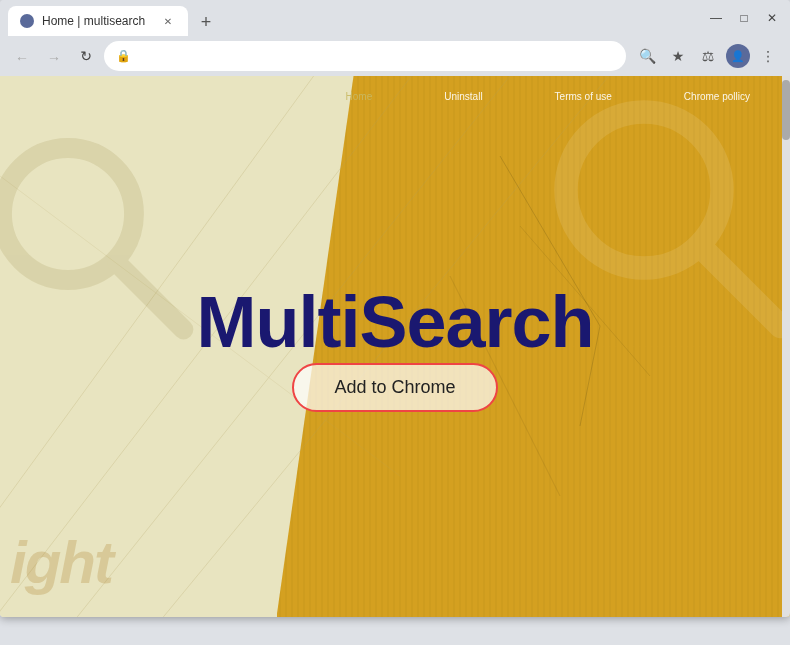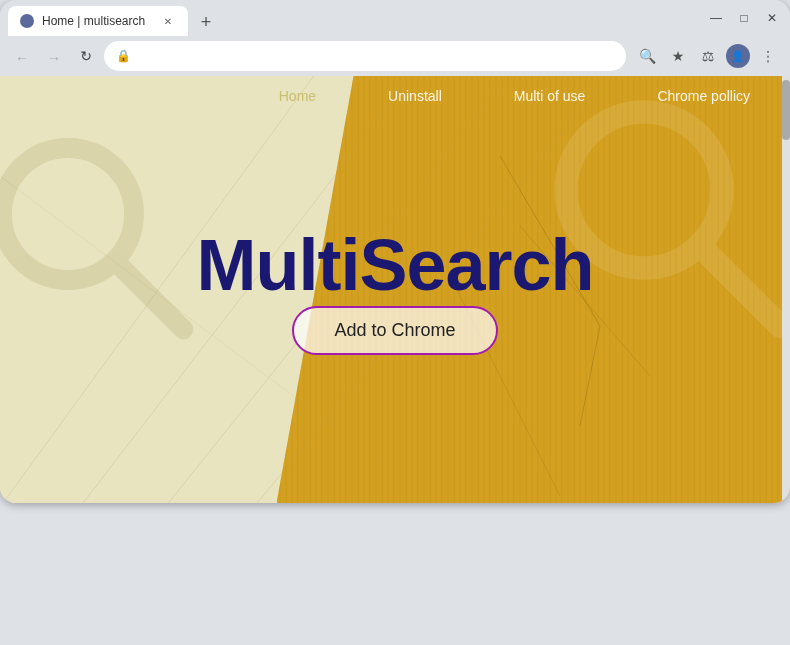--- a/index.html
+++ b/index.html
@@ -1,23 +1,23 @@
 <!DOCTYPE html>
 <html><head>
   <meta charset="utf-8">
   <style>
     * { margin: 0; padding: 0; box-sizing: border-box; }
     body { width: 790px; height: 645px; overflow: hidden; font-family: 'Segoe UI', Arial, sans-serif; background: #dee1e6; }
 
     
     .browser-frame {
       width: 790px;
-      height: 503px;
+      height: 617px;
       background: #dee1e6;
-      border-radius: 16px;
+      border-radius: 4px;
       overflow: hidden;
       display: flex;
       flex-direction: column;
       box-shadow: 0 2px 8px rgba(0,0,0,0.3);
     }
 
     
     .title-bar {
       height: 36px;
       background: #dee1e6;
@@ -241,21 +241,21 @@
       right: 0;
       height: 40px;
       display: flex;
       align-items: center;
       justify-content: flex-end;
       padding: 0 40px;
       gap: 40px;
       z-index: 10;
     }
     .nav-link {
-      font-size: 14px;
+      font-size: 10px;
       color: rgba(255,255,255,0.9);
       cursor: pointer;
       text-decoration: none;
       padding-left: 32px;
     }
     .nav-link.home {
       color: rgba(200,185,100,0.9);
     }
 
     
@@ -272,21 +272,21 @@
     .brand-title {
       font-size: 72px;
       font-weight: 800;
       color: #1a1870;
       letter-spacing: -1px;
       text-shadow: none;
     }
 
     .add-to-chrome-btn {
       background: transparent;
-      border: 2px solid #a21caf;
+      border: 2px solid #ef4444;
       border-radius: 30px;
       padding: 12px 40px;
       font-size: 18px;
       font-weight: 500;
       color: #222;
       cursor: pointer;
       background: rgba(255,255,255,0.7);
     }
 
     
@@ -372,37 +372,38 @@
         <line x1="-50" y1="500" x2="350" y2="-50" stroke="#b0a060" stroke-width="0.8"></line>
         <line x1="-50" y1="800" x2="650" y2="-50" stroke="#b0a060" stroke-width="0.8"></line>
         <line x1="0" y1="100" x2="400" y2="400" stroke="#b0a060" stroke-width="0.5"></line>
       </svg>
 
       <svg class="watermark-left" viewBox="0 0 200 200">
         <circle cx="80" cy="80" r="60" fill="none" stroke="#8b7a30" stroke-width="18"></circle>
         <line x1="125" y1="125" x2="185" y2="185" stroke="#8b7a30" stroke-width="18" stroke-linecap="round"></line>
       </svg>
 
+      <div class="watermark-text">ight</div>
 
       <svg class="watermark-right" viewBox="0 0 200 200" style="position:absolute;right:-20px;top:10px;width:280px;height:260px;opacity:0.1;">
         <circle cx="80" cy="80" r="60" fill="none" stroke="#ffffff" stroke-width="18"></circle>
         <line x1="125" y1="125" x2="185" y2="185" stroke="#ffffff" stroke-width="18" stroke-linecap="round"></line>
       </svg>
 
       <svg style="position:absolute;top:0;left:0;width:100%;height:100%;pointer-events:none;">
         <line x1="500" y1="80" x2="600" y2="250" stroke="rgba(100,80,20,0.25)" stroke-width="1"></line>
         <line x1="600" y1="250" x2="580" y2="350" stroke="rgba(100,80,20,0.25)" stroke-width="1"></line>
         <line x1="520" y1="150" x2="650" y2="300" stroke="rgba(100,80,20,0.2)" stroke-width="0.8"></line>
         <line x1="450" y1="200" x2="560" y2="420" stroke="rgba(100,80,20,0.2)" stroke-width="0.8"></line>
       </svg>
 
       <nav class="site-nav">
         <a class="nav-link home">Home</a>
         <a class="nav-link">Uninstall</a>
-        <a class="nav-link">Multi of use</a>
+        <a class="nav-link">Terms of use</a>
         <a class="nav-link">Chrome pollicy</a>
       </nav>
 
       <div class="main-content">
         <h1 class="brand-title">
           <span>Multi</span><span>Search</span>
         </h1>
         <button class="add-to-chrome-btn">Add to Chrome</button>
       </div>
 

